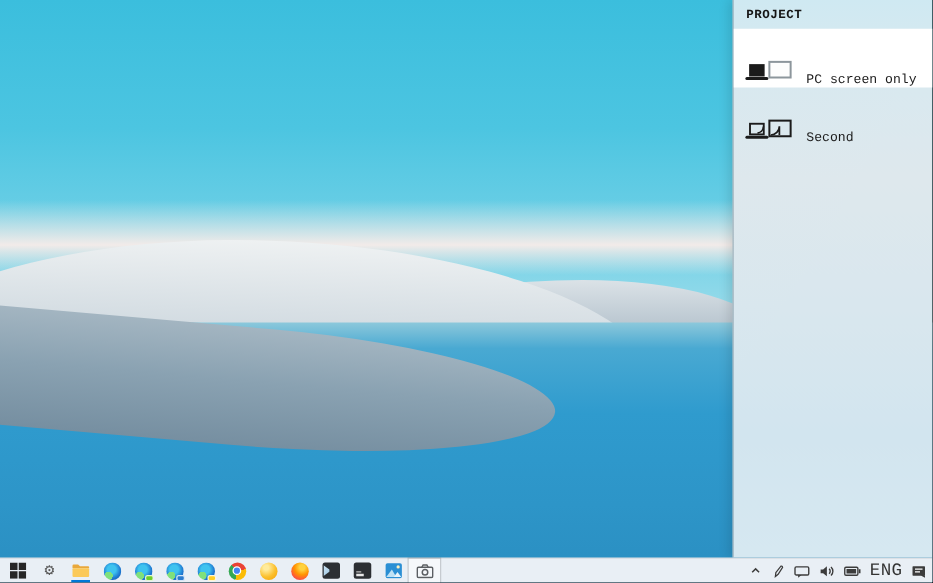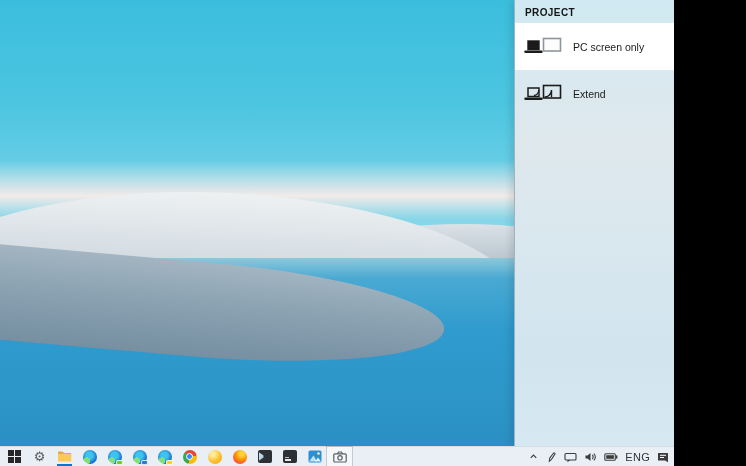--- a/index.html
+++ b/index.html
@@ -1,19 +1,19 @@
 <!DOCTYPE html>
 <html><head>
 <meta charset="utf-8">
 <style>
   * { margin:0; padding:0; box-sizing:border-box; }
   html,body { width:746px; height:466px; overflow:hidden; background:#000; }
   .screen {
-    position:relative; width:674px; height:466px; overflow:hidden;
-    font-family:Liberation Sans, sans-serif;
+    position:relative; width:746px; height:466px; overflow:hidden;
+    font-family:Liberation Mono, monospace;
     -webkit-font-smoothing:antialiased;
   }
 
   
   .wallpaper { position:absolute; inset:0; overflow:hidden; }
   .sky {
     position:absolute; inset:0;
     background:linear-gradient(180deg,#3bbedd 0%, #4cc5e1 22%, #6fd0e6 40%,
                #9eddeb 56%, #cdecf1 70%, #ece9e9 80%, #e4e7ea 100%);
   }
@@ -49,21 +49,21 @@
     background:linear-gradient(180deg,#cfe9f2 0%, #d7e9f0 10%, #dee8ed 32%,
                #d9e7ee 55%, #d2e5ef 78%, #d6e8f1 100%);
     border-left:1px solid rgba(90,115,130,0.45);
     box-shadow:-3px 0 8px rgba(0,0,0,0.12);
   }
   .panel-title {
     padding:7px 0 5px 10px; font-size:10px; font-weight:bold;
     letter-spacing:0.4px; color:#151515;
   }
   .proj-option {
-    height:47px; display:flex; align-items:center; gap:9px;
+    height:47px; display:flex; align-items:flex-end; gap:9px;
     padding-left:9px; cursor:default;
   }
   .proj-option.selected { background:#ffffff; }
   .proj-option .opt-label { font-size:10.5px; color:#1b1b1b; }
   .proj-option svg { flex:0 0 auto; }
 
   
   .taskbar {
     position:absolute; left:0; right:0; bottom:0; height:20px;
     background:#e9eff5; border-top:1px solid rgba(0,0,0,0.08);
@@ -113,21 +113,21 @@
   .ic-cmd::before {
     content:""; position:absolute; left:2px; bottom:2.5px; width:6px; height:1.4px; background:#e8e8e8;
   }
   .ic-cmd::after {
     content:""; position:absolute; left:2px; bottom:5px; width:4px; height:1.4px; background:#bdbdbd;
   }
   .gear-glyph { font-size:13px; color:#5c5c5c; line-height:1; }
 
   .tb-right { display:flex; align-items:center; gap:7px; height:100%; padding-right:2px; }
   .tray-item { display:flex; align-items:center; justify-content:center; height:100%; }
-  .lang-label { font-size:11px; color:#333; letter-spacing:0.3px; }
+  .lang-label { font-size:14px; color:#333; letter-spacing:0.3px; }
 </style>
 </head>
 <body>
 
 <div class="screen">
 
   <div class="wallpaper">
     <div class="sky"></div>
     <div class="haze"></div>
     <div class="hill-far"></div>
@@ -150,21 +150,21 @@
 
 
     <div class="proj-option">
       <svg width="40" height="24" viewBox="0 0 40 24">
         <rect x="4" y="6" width="11" height="8.5" fill="none" stroke="#1b1b1b" stroke-width="1.5"></rect>
         <path d="M10 13.5 A 6 6 0 0 0 14.8 8.2" fill="none" stroke="#1b1b1b" stroke-width="1.3"></path>
         <path d="M1.5 16.8 H17.5" stroke="#1b1b1b" stroke-width="2.4" stroke-linecap="round" fill="none"></path>
         <rect x="19.5" y="3.5" width="17" height="12.5" fill="none" stroke="#1b1b1b" stroke-width="1.6"></rect>
         <path d="M20.6 15 A 7 7 0 0 0 27.5 8 L27.5 15" fill="none" stroke="#1b1b1b" stroke-width="1.4"></path>
       </svg>
-      <span class="opt-label">Extend</span>
+      <span class="opt-label">Second</span>
     </div>
 
   </aside>
 
   <div class="taskbar">
     <div class="tb-left">
 
       <div class="tb-btn">
         <svg width="13" height="13" viewBox="0 0 13 13">
           <rect x="0" y="0" width="6" height="6" fill="#262626"></rect>

